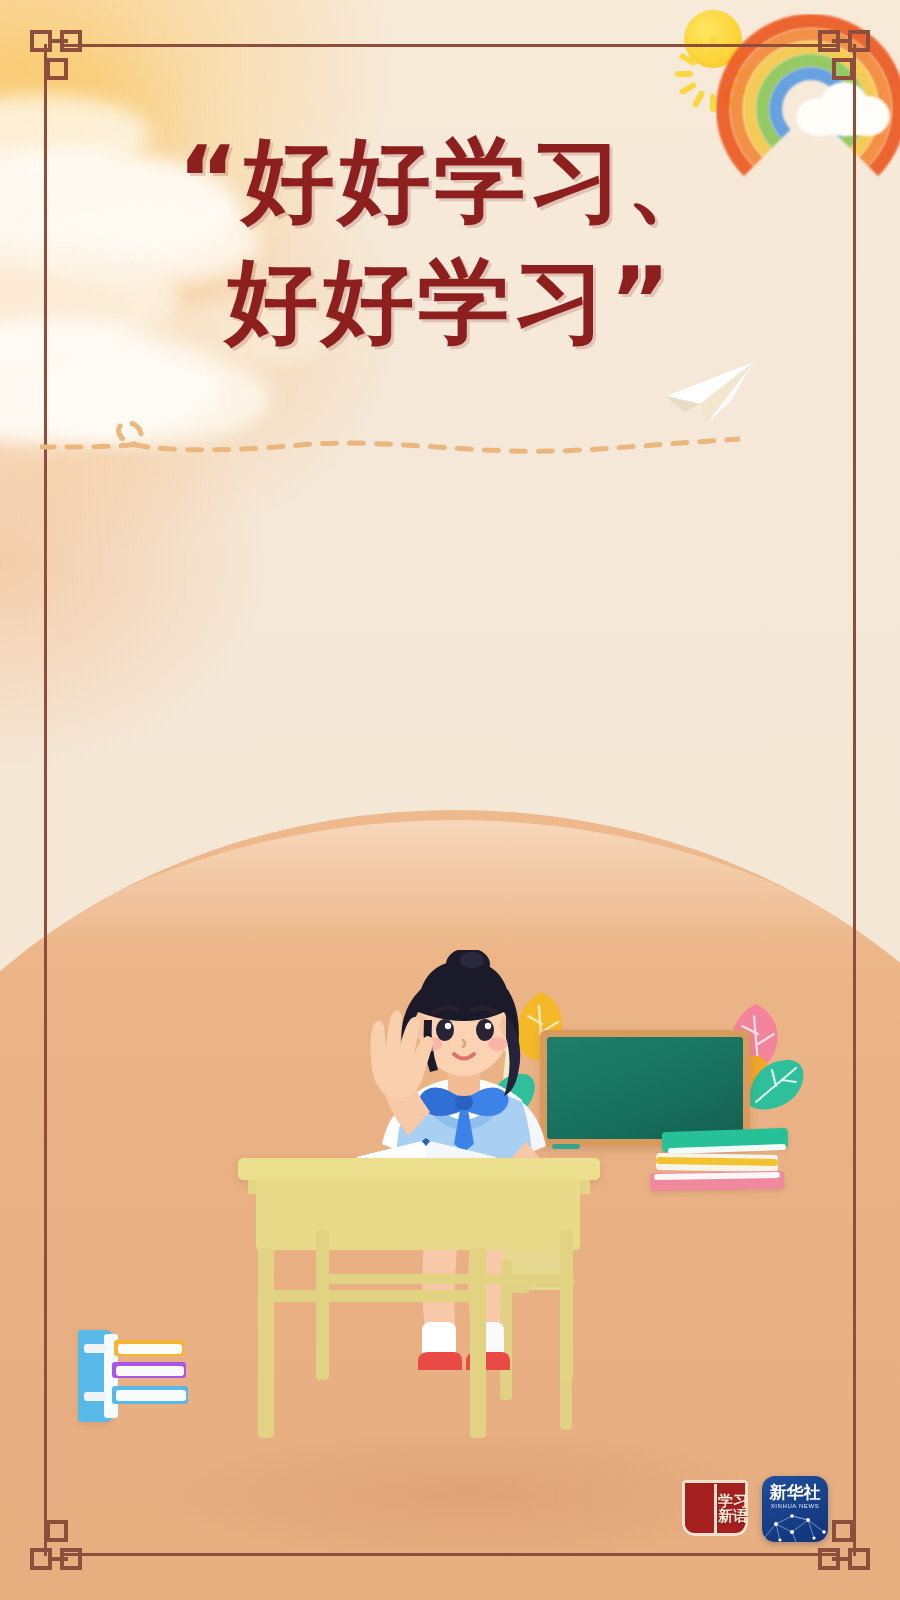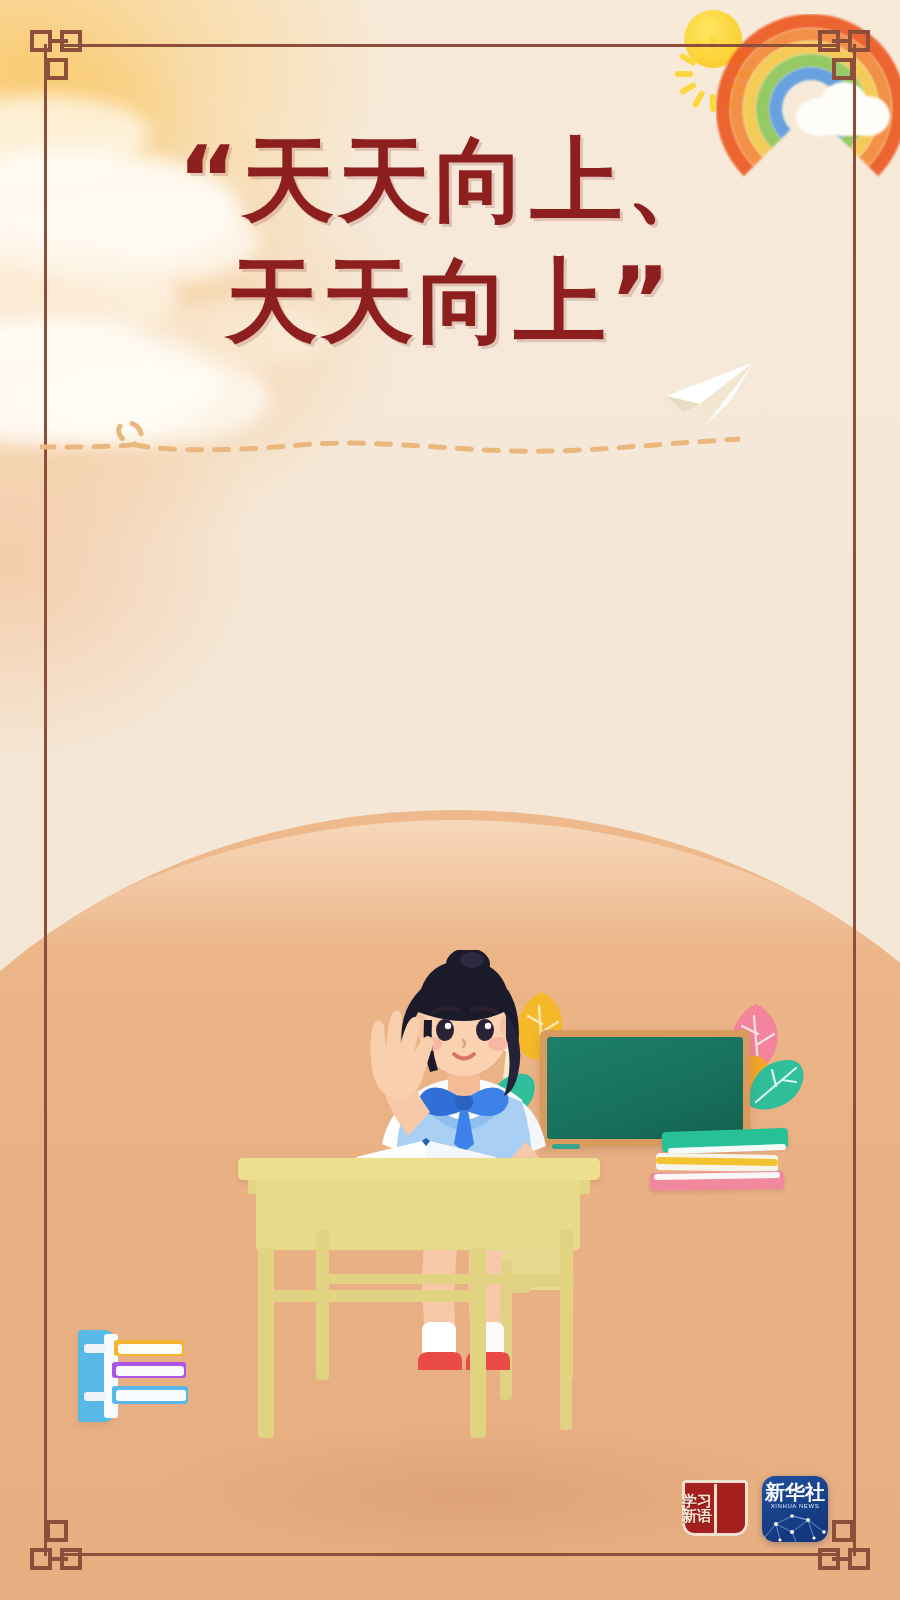--- a/index.html
+++ b/index.html
@@ -170,21 +170,21 @@
 
   .book-open { position:absolute; left:352px; top:205px; width:148px; height:30px; }
 
   
   .lb { position:absolute; border-radius:3px; }
 
   
   .logos { position:absolute; right:72px; bottom:58px; display:flex; align-items:center; gap:14px; }
   .logo-xuexi {
     width:66px; height:66px; position:relative;
-    display:flex; align-items:center; justify-content:flex-start;
+    display:flex; align-items:center; justify-content:flex-end;
   }
   .logo-xuexi .bookshape {
     position:absolute; inset:4px 0 6px 0;
     background:#a51f1f; border-radius:3px 3px 12px 12px;
     box-shadow:inset 0 0 0 3px #f0e2cf;
   }
   .logo-xuexi .spine {
     position:absolute; left:50%; top:8px; bottom:8px; width:3px; margin-left:-1.5px; background:#f0e2cf;
   }
   .logo-xuexi .chars {
@@ -195,21 +195,21 @@
   }
   .logo-xinhua {
     width:66px; height:66px; border-radius:13px;
     background:linear-gradient(160deg,#1f4f9c 0%, #173f86 55%, #12337a 100%);
     display:flex; flex-direction:column; align-items:center; justify-content:flex-start;
     padding-top:8px; position:relative; overflow:hidden;
     box-shadow:0 2px 6px rgba(20,40,90,0.3);
   }
   .logo-xinhua .cn {
     color:#fff; font-family:Liberation Sans, sans-serif;
-    font-weight:bold; font-size:20px; line-height:17px; letter-spacing:0px;
+    font-weight:bold; font-size:17px; line-height:17px; letter-spacing:0px;
   }
   .logo-xinhua .en {
     color:#e3ecfb; font-family:"Liberation Sans",sans-serif;
     font-size:6px; letter-spacing:.6px; margin-top:2px;
   }
   .logo-xinhua .net { position:absolute; left:0; right:0; bottom:0; height:30px; }
 </style>
 </head>
 <body>
 
@@ -286,22 +286,22 @@
     </div>
     <div class="corner br">
       <i class="sq-a"></i>
         <i class="sq-b"></i>
         <i class="sq-c"></i>
         <i class="bar-h"></i>
     </div>
   </div>
 
   <div class="title-wrap">
-    <div class="title-line">“天天向上、</div>
-    <div class="title-line">天天向上”</div>
+    <div class="title-line">“好好学习、</div>
+    <div class="title-line">好好学习”</div>
   </div>
 
   <svg class="trail" viewBox="0 0 700 70">
     <path d="M0,52 C40,52 70,52 90,50 C110,48 100,26 86,28 C74,30 76,46 96,50 C130,57 200,56 260,50 C330,44 400,54 470,56 C540,58 600,50 700,44" fill="none" stroke="#eab87e" stroke-width="5" stroke-linecap="round" stroke-dasharray="14 13"></path>
   </svg>
 
   <svg class="plane" viewBox="0 0 96 66">
     <polygon points="94,2 6,36 40,44" fill="#ffffff"></polygon>
     <polygon points="94,2 40,44 46,64" fill="#f2e6cf"></polygon>
     <polygon points="94,2 46,64 70,42" fill="#fbfbfb"></polygon>

